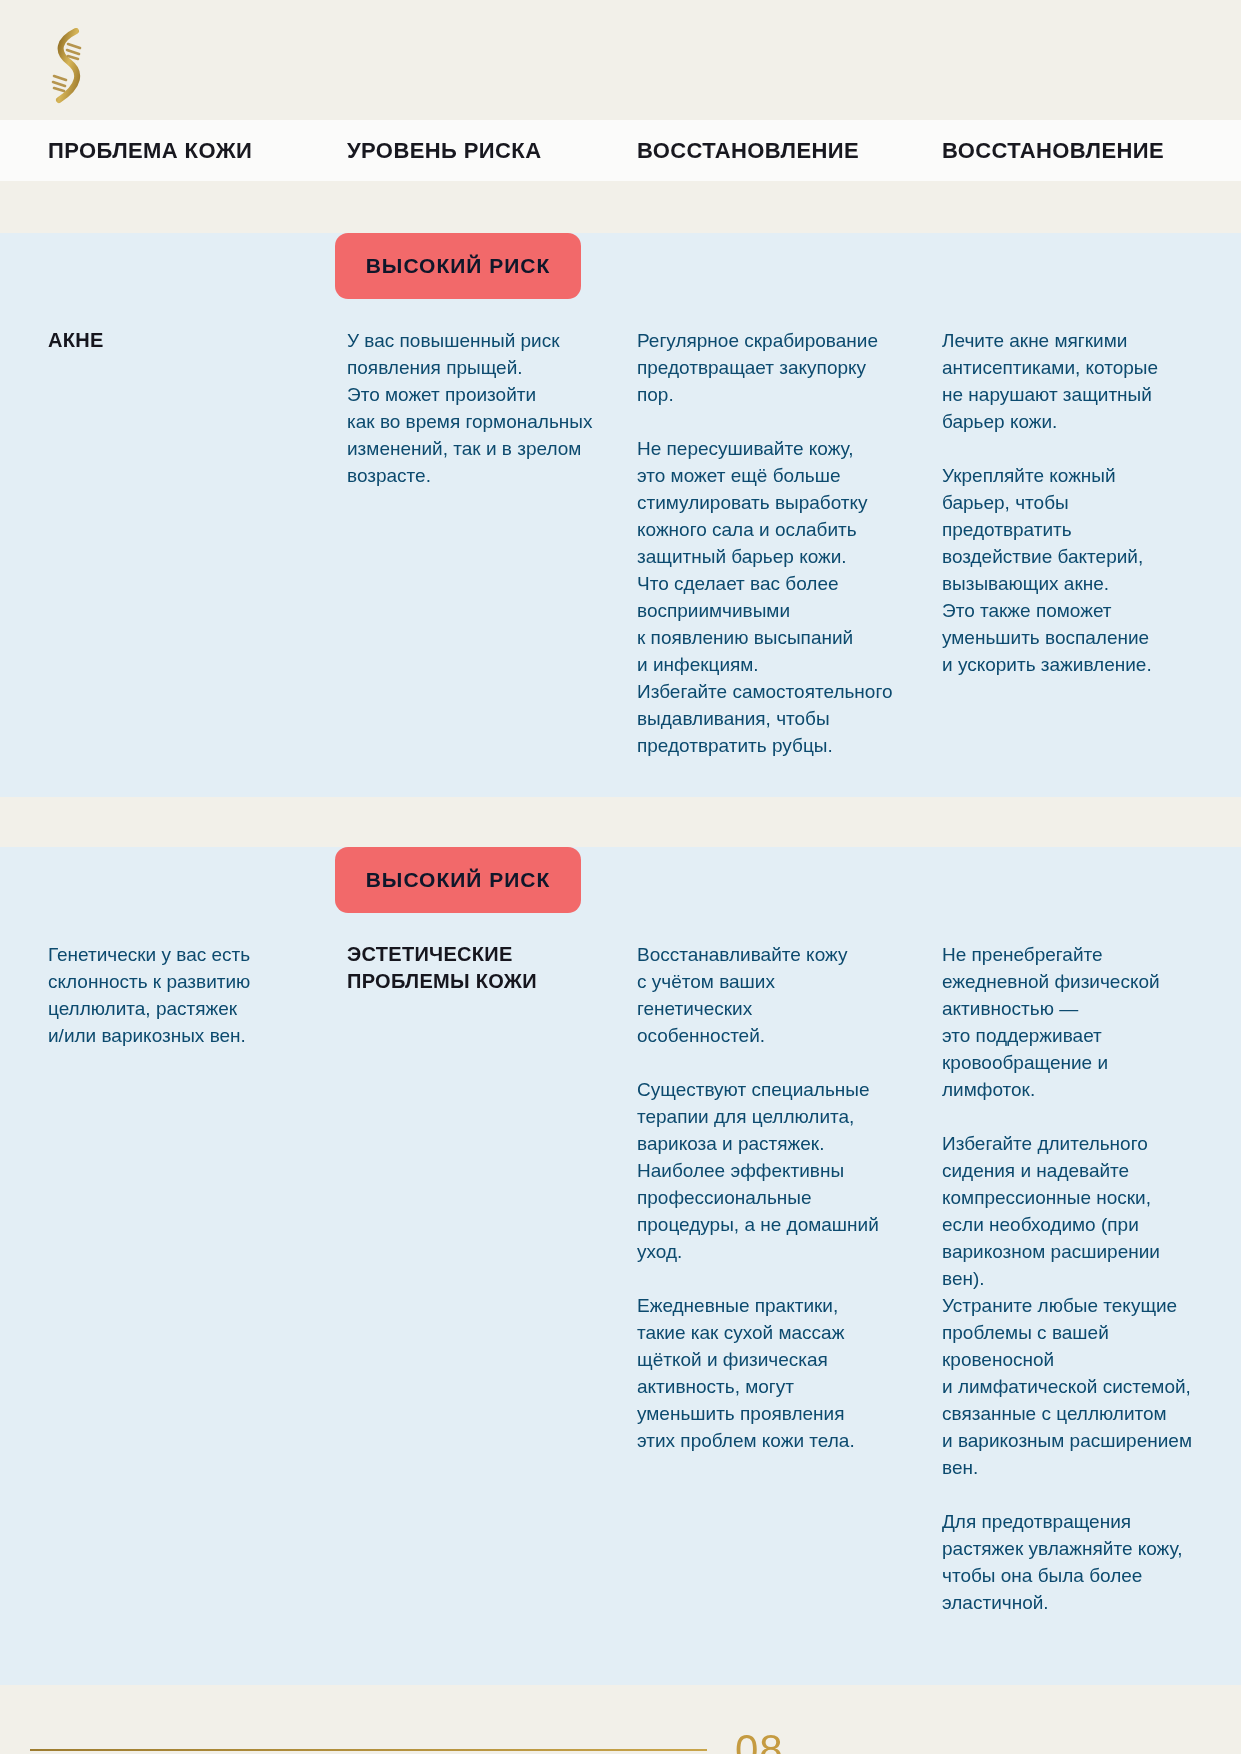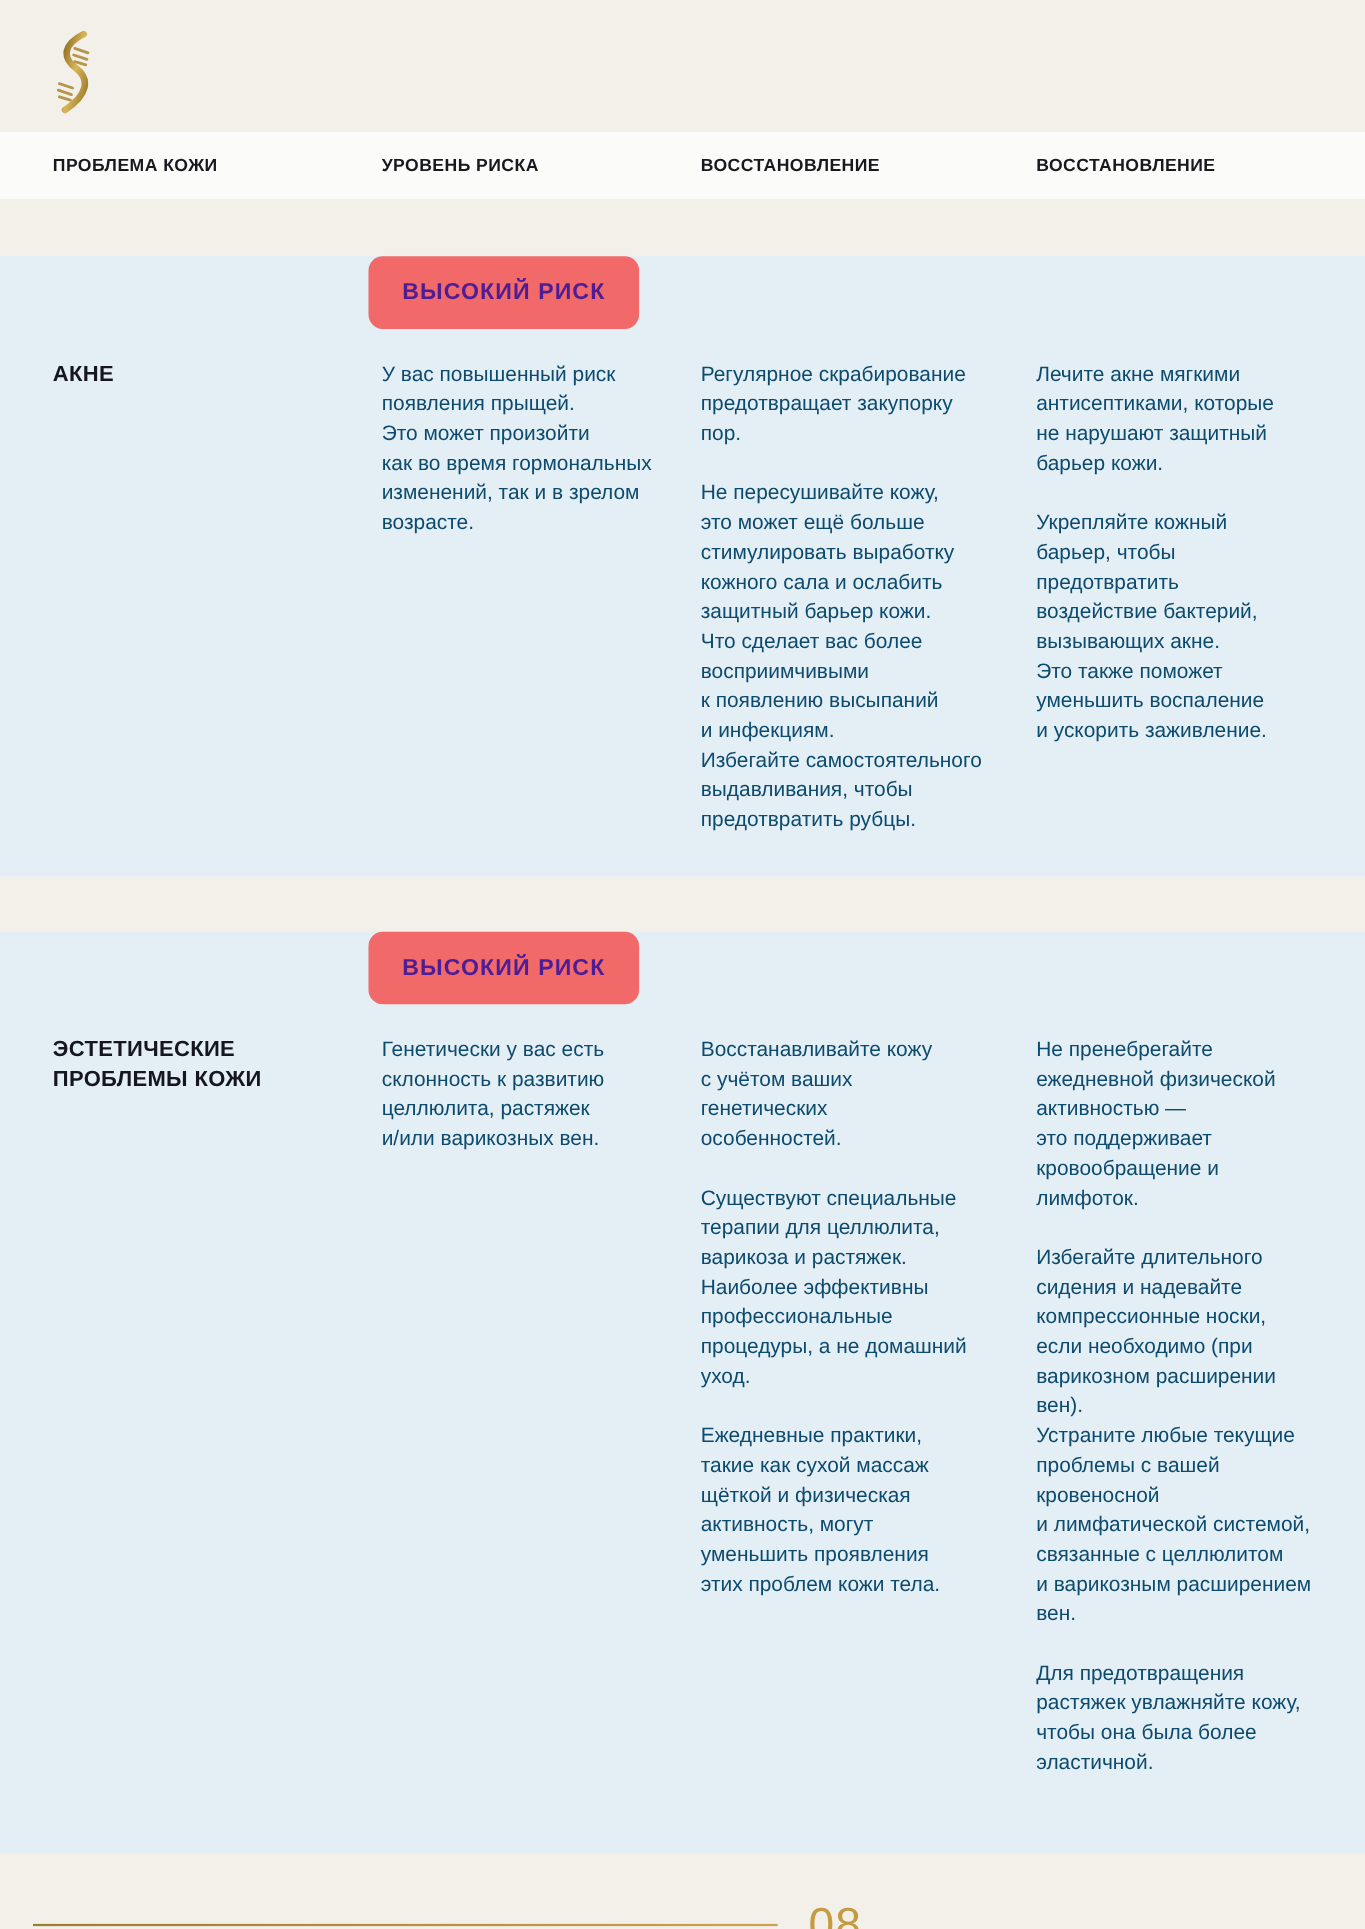--- a/index.html
+++ b/index.html
@@ -33,21 +33,21 @@
   .header-bar {
     height: 61px;
     background: #fbfbfa;
     display: grid;
     grid-template-columns: 299px 290px 305px 1fr;
     align-items: center;
     padding-left: 48px;
     padding-right: 30px;
   }
   .header-bar .col-header {
-    font-size: 16px;
+    font-size: 22px;
     font-weight: bold;
     color: #18181f;
     letter-spacing: 0.4px;
   }
 
   
   .section {
     background: #e3eef5;
     position: relative;
   }
@@ -57,21 +57,21 @@
 
   .risk-badge {
     width: 246px;
     height: 66px;
     margin-left: 335px;
     background: #f2696a;
     border-radius: 13px;
     display: flex;
     align-items: center;
     justify-content: center;
-    color: #4c1d95;
+    color: #0f172a;
     font-size: 21px;
     font-weight: bold;
     letter-spacing: 1px;
   }
   .section-1 .risk-badge { margin-top: 52px; }
   .section-2 .risk-badge { margin-top: 33px; }
 
   .row-grid {
     display: grid;
     grid-template-columns: 299px 290px 305px 1fr;
@@ -188,26 +188,26 @@
 уменьшить воспаление
 и ускорить заживление.</div>
     </div>
   </section>
 
   <div class="section-gap"></div>
 
   <section class="section section-2">
     <div class="risk-badge">ВЫСОКИЙ РИСК</div>
     <div class="row-grid">
-      <div class="cell problem">ЭСТЕТИЧЕСКИЕ
-ПРОБЛЕМЫ КОЖИ</div>
       <div class="cell">Генетически у вас есть
 склонность к развитию
 целлюлита, растяжек
 и/или варикозных вен.</div>
+      <div class="cell problem">ЭСТЕТИЧЕСКИЕ
+ПРОБЛЕМЫ КОЖИ</div>
       <div class="cell">Восстанавливайте кожу
 с учётом ваших
 генетических
 особенностей.
 
 Существуют специальные
 терапии для целлюлита,
 варикоза и растяжек.
 Наиболее эффективны
 профессиональные

